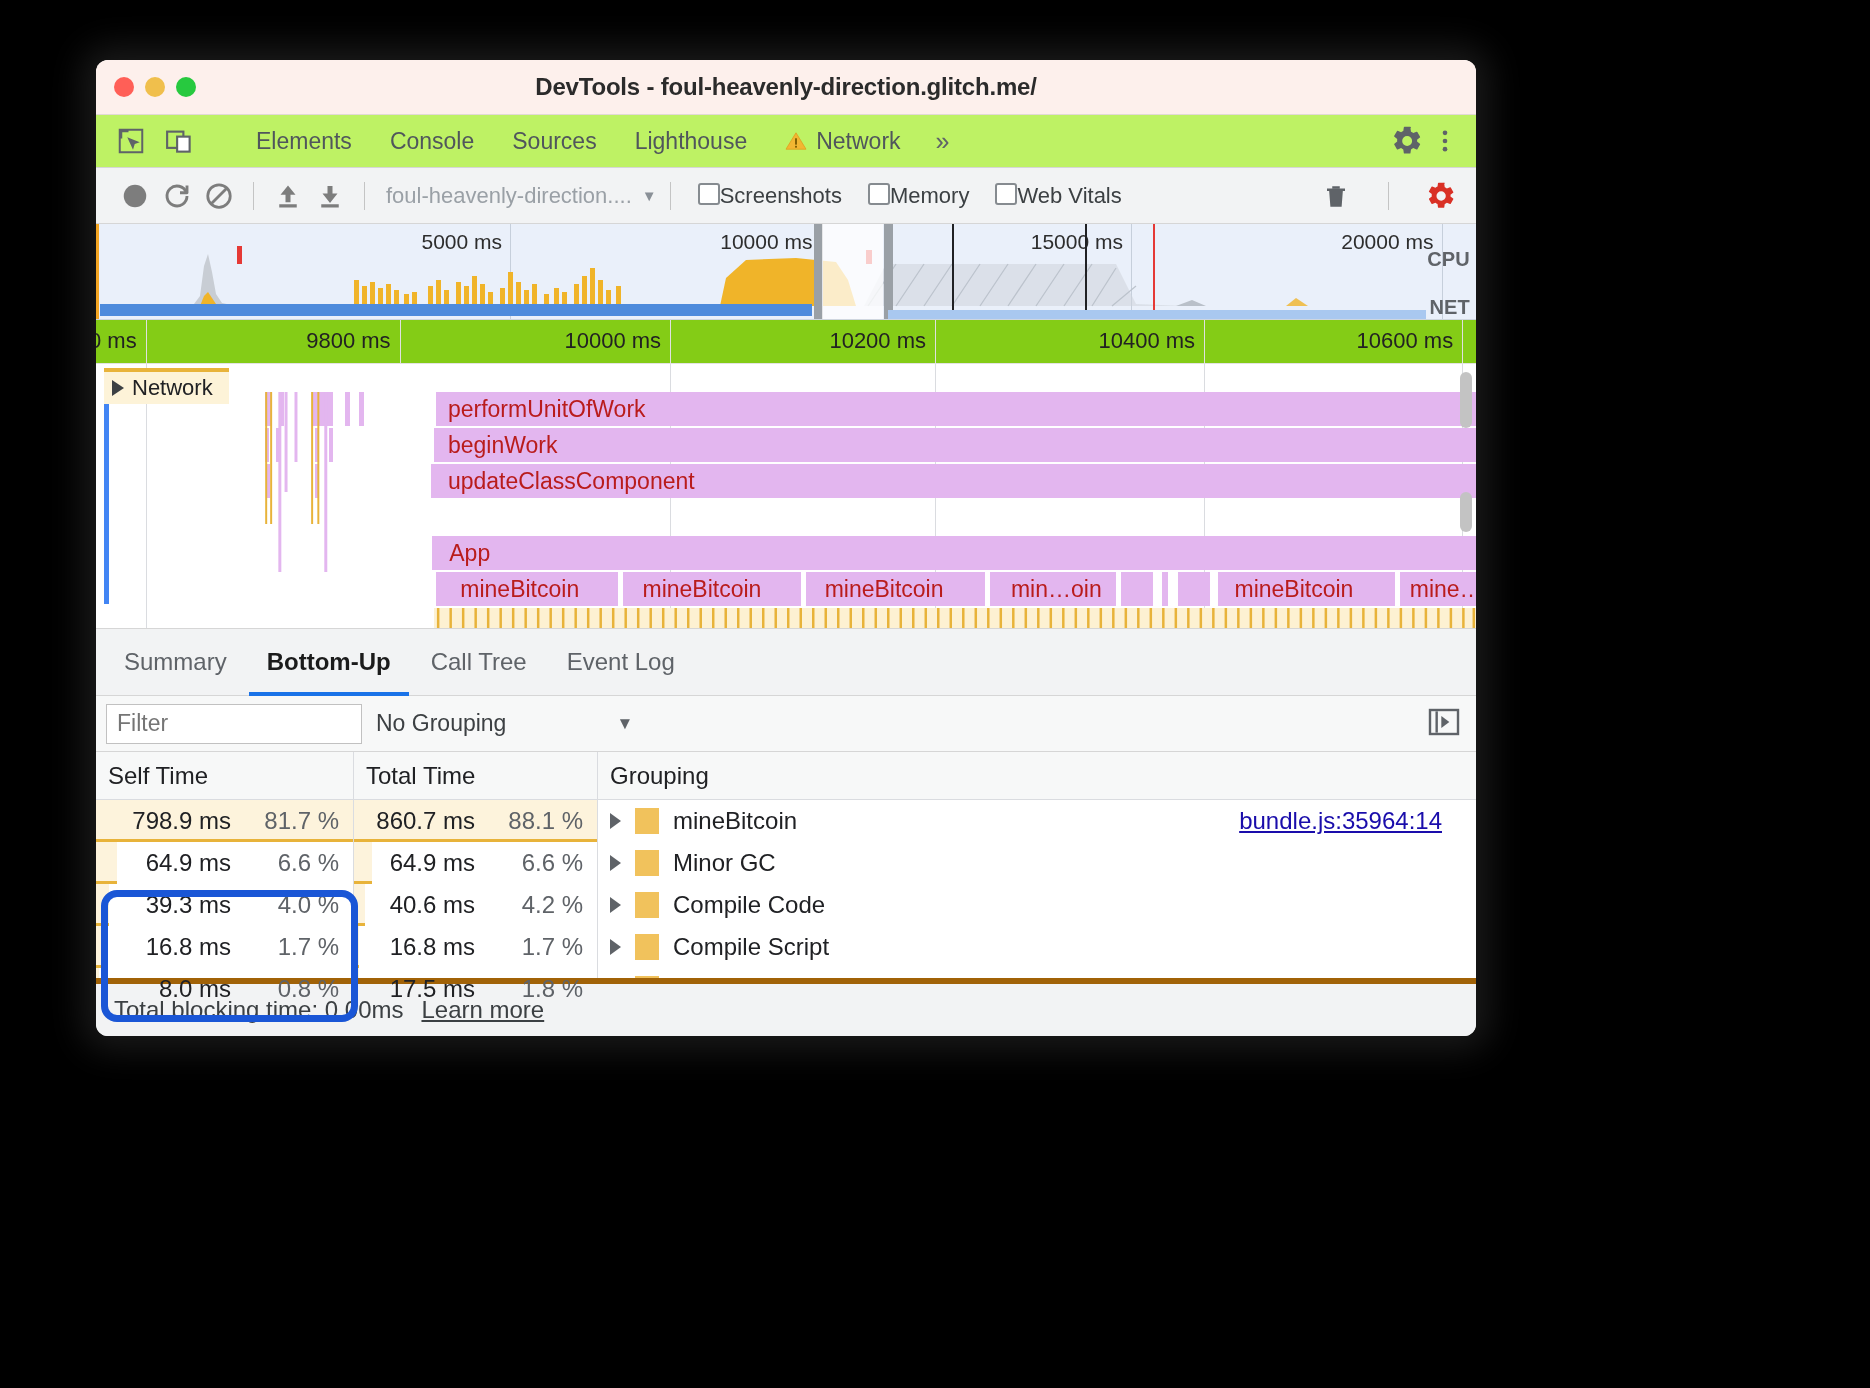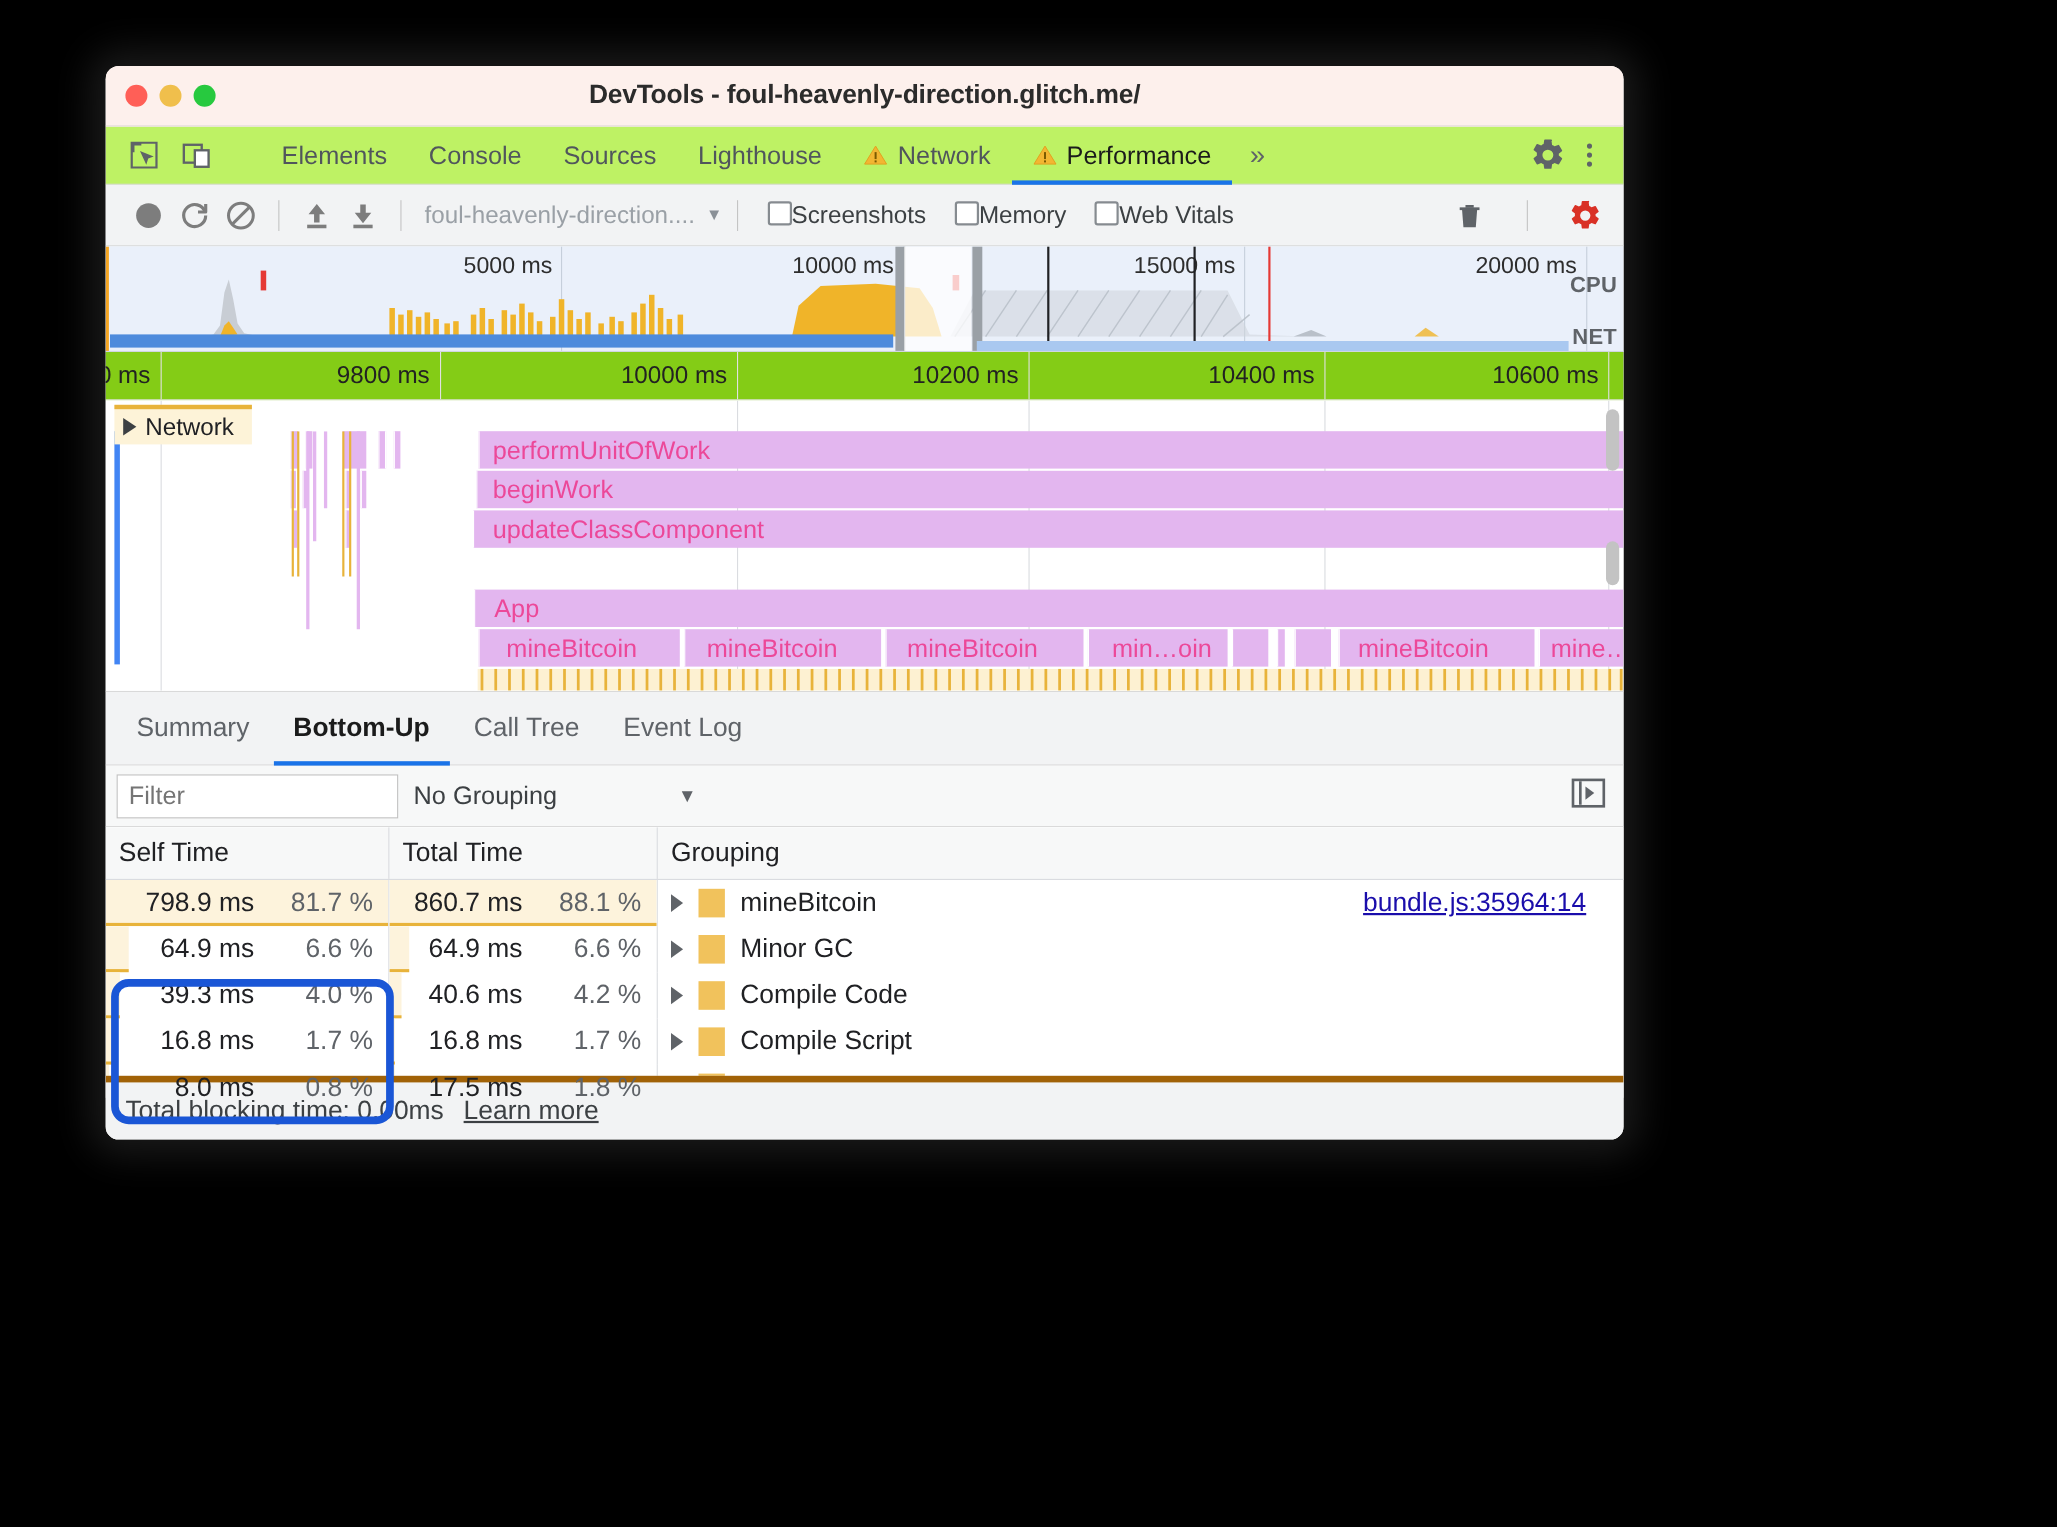--- a/index.html
+++ b/index.html
@@ -143,21 +143,21 @@
   .fl-row {
     position: absolute; height: 34px;
     display: flex; align-items: center;
   }
   .fl-bar {
     position: absolute; height: 34px;
     background: #e3b6ef;
     border-left: 1px solid #fff;
   }
   .fl-label {
-    position: absolute; font-size: 23px; color: #ec4899;
+    position: absolute; font-size: 23px; color: #b91c1c;
     white-space: nowrap; pointer-events: none;
   }
   .fl-vline { position: absolute; top: 0; bottom: 0; width: 1px; background: #dadce0; }
   .fl-left-blue { position: absolute; left: 8px; width: 5px; background: #4285f4; }
 
   
   .btabs {
     height: 68px; background: #f2f3f4; border-top: 1px solid #d6d6d6;
     border-bottom: 1px solid #d6d6d6;
     display: flex; align-items: stretch; font-size: 24px; color: #5f6368;
@@ -277,28 +277,20 @@
         <div class="tab">
           <span>Lighthouse</span>
         </div>
         <div class="tab">
           <svg class="warn-tri" viewBox="0 0 24 22">
             <path d="M12 2 L23 20 H1 Z" fill="#f2b632" stroke="#e0a221" stroke-width="1"></path>
             <rect x="11" y="8" width="2" height="7" fill="#7a5a00"></rect>
             <rect x="11" y="16.3" width="2" height="2" fill="#7a5a00"></rect>
           </svg>
           <span>Network</span>
-        </div>
-        <div class="tab active">
-          <svg class="warn-tri" viewBox="0 0 24 22">
-            <path d="M12 2 L23 20 H1 Z" fill="#f2b632" stroke="#e0a221" stroke-width="1"></path>
-            <rect x="11" y="8" width="2" height="7" fill="#7a5a00"></rect>
-            <rect x="11" y="16.3" width="2" height="2" fill="#7a5a00"></rect>
-          </svg>
-          <span>Performance</span>
         </div>
       </div>
 
       <div class="more-tabs">»</div>
 
       <div class="tabbar-right">
         <div class="tb-sep"></div>
         <div class="tb-icon">
           <svg width="34" height="34" viewBox="0 0 24 24">
             <path fill="#5f6368" d="M19.1 12.9a7.5 7.5 0 0 0 .07-.9 7.5 7.5 0 0 0-.07-.9l2-1.55a.48.48 0 0 0 .12-.6l-1.9-3.3a.48.48 0 0 0-.58-.21l-2.36.95a7.2 7.2 0 0 0-1.56-.9l-.36-2.5A.47.47 0 0 0 14 2h-3.8a.47.47 0 0 0-.46.4l-.36 2.5c-.56.23-1.08.54-1.56.9l-2.36-.95a.48.48 0 0 0-.58.21l-1.9 3.3a.47.47 0 0 0 .12.6l2 1.55c-.04.3-.07.6-.07.9s.03.6.07.9l-2 1.55a.48.48 0 0 0-.12.6l1.9 3.3c.12.22.38.3.58.21l2.36-.95c.48.36 1 .67 1.56.9l.36 2.5c.04.23.23.4.46.4H14c.23 0 .43-.17.46-.4l.36-2.5c.56-.23 1.08-.54 1.56-.9l2.36.95c.2.09.46 0 .58-.21l1.9-3.3a.48.48 0 0 0-.12-.6l-2-1.55ZM12.1 15.5a3.5 3.5 0 1 1 0-7 3.5 3.5 0 0 1 0 7Z"></path>

